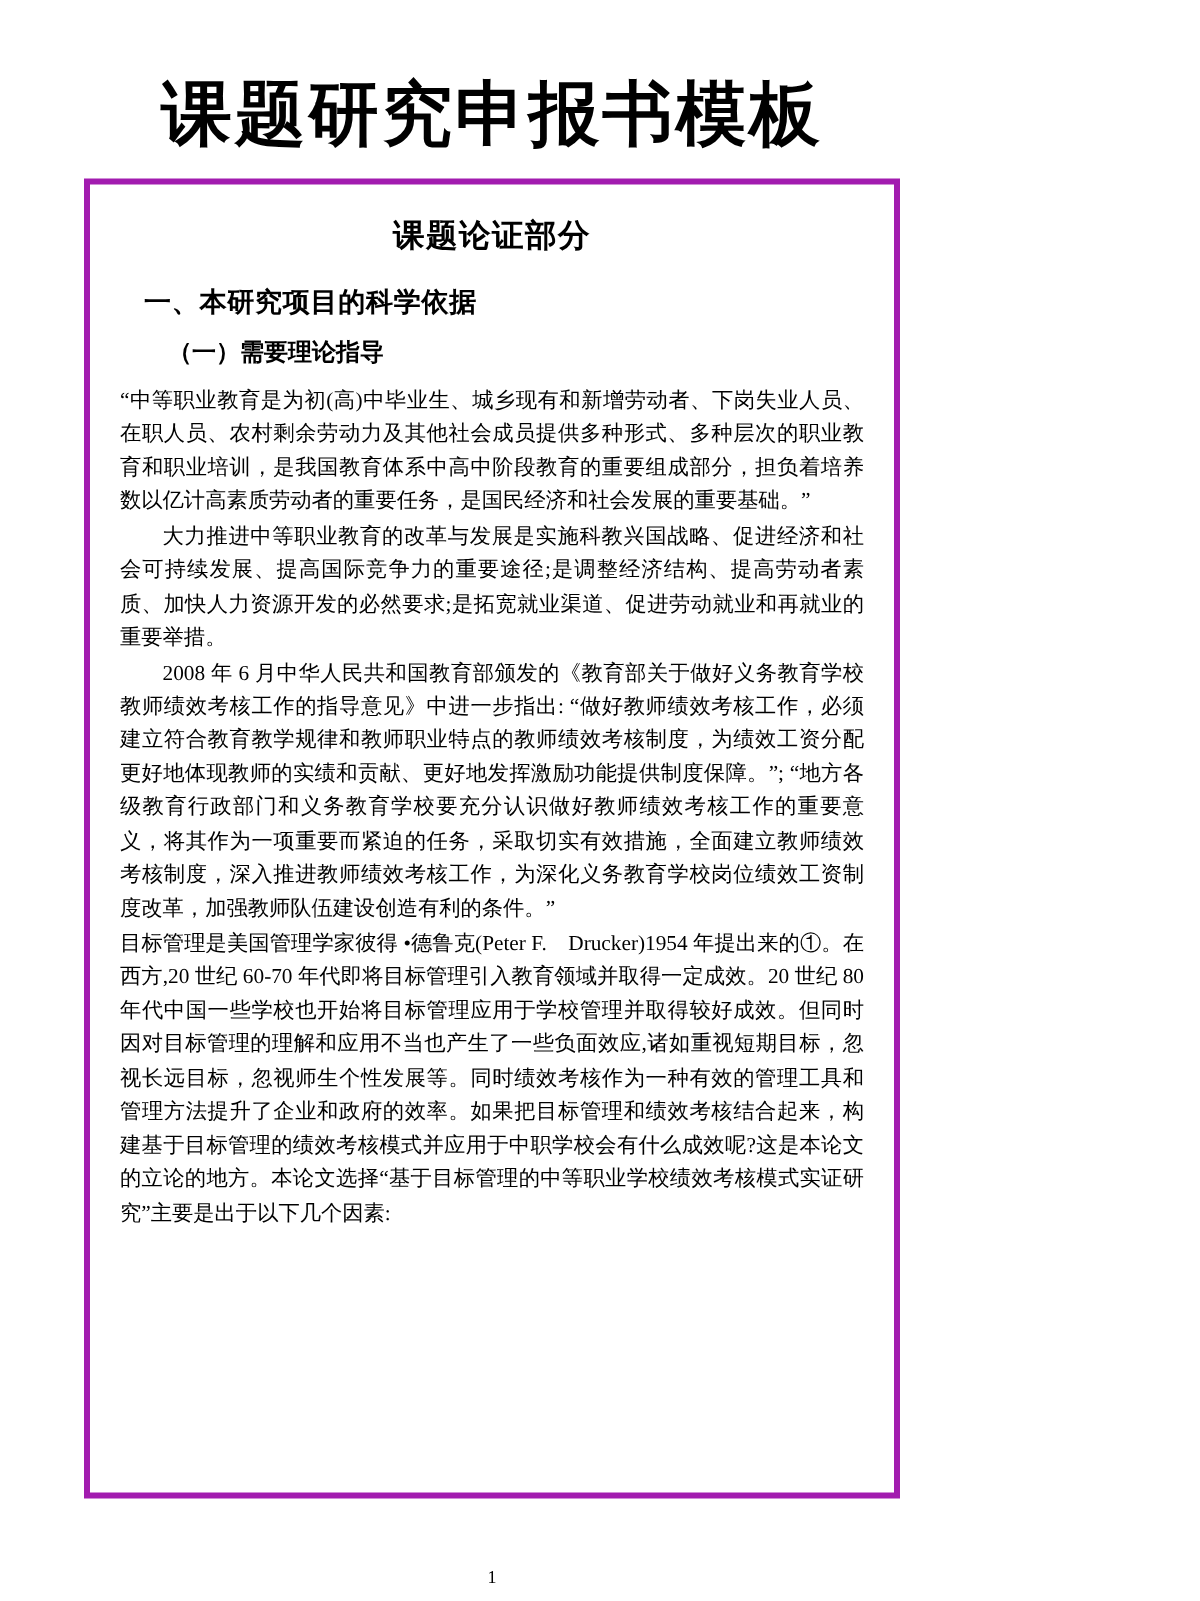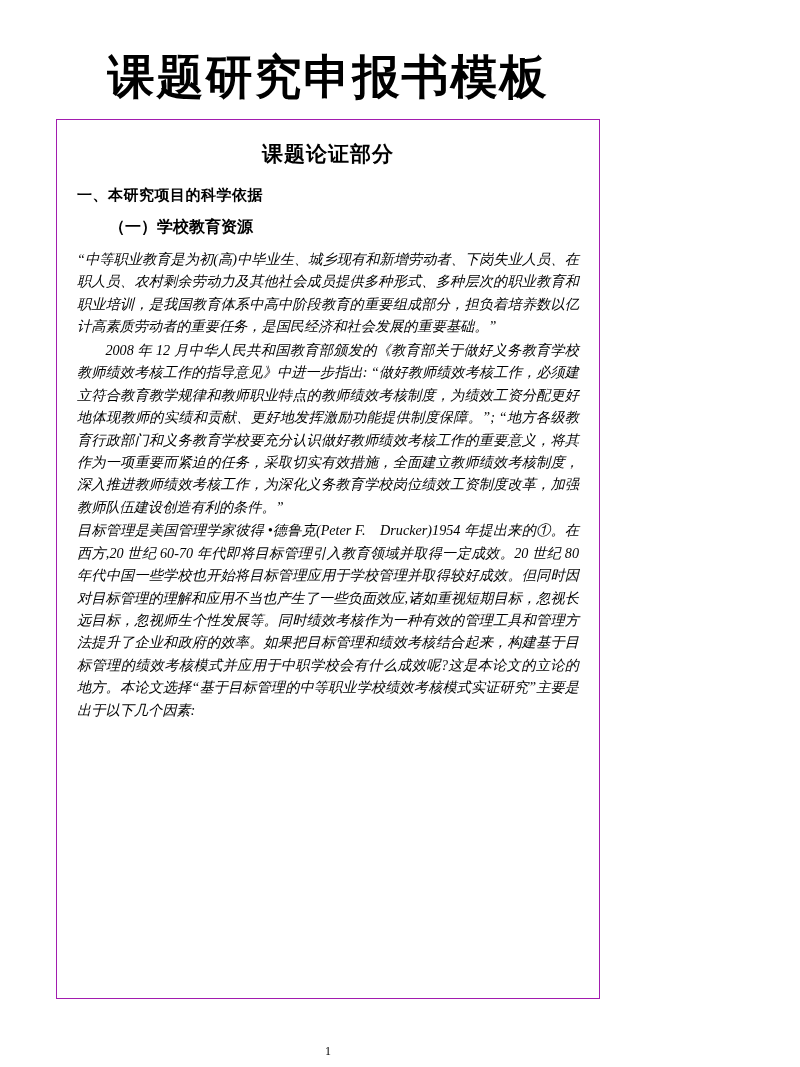--- a/index.html
+++ b/index.html
@@ -26,21 +26,21 @@
     text-align: center;
     font-family: "Liberation Serif", "DejaVu Serif", serif;
     font-weight: bold;
     font-size: 47px;
     letter-spacing: 2px;
     line-height: 1.0;
     margin: 10px 0 18px 0;
     white-space: nowrap;
   }
   .frame {
-    border: 1px solid #a21caf;
+    border: 4px solid #a21caf;
     box-sizing: border-box;
     padding: 14px 20px 10px 20px;
     min-height: 880px;
     position: relative;
   }
   .section-title {
     text-align: center;
     font-size: 21px;
     font-weight: bold;
     margin: 6px 0 18px 0;
@@ -48,38 +48,37 @@
   }
   .subject-line {
     font-size: 16.5px;
     font-weight: bold;
     margin: 0 0 14px 0;
     line-height: 1.5;
   }
   .subject-label { }
   .subject-value { }
   .h1 {
-    font-size: 15px;
+    font-size: 18px;
     font-weight: bold;
-    margin: 8px 0 12px 0;
+    margin: 8px 0 12px 16px;
     letter-spacing: 0.5px;
   }
   .h2 {
     font-size: 16px;
     font-weight: bold;
     margin: 6px 0 10px 0;
     text-indent: 2em;
   }
   p.body {
     font-size: 14.2px;
     line-height: 1.58;
     margin: 0 0 1px 0;
     text-align: justify;
     text-justify: inter-ideograph;
-    font-style: italic;
   }
   p.indent {
     text-indent: 2em;
   }
   p.noindent {
     text-indent: 0;
   }
   .page-number {
     position: absolute;
     bottom: 8px;
@@ -96,23 +95,24 @@
 
   <div class="doc-title">课题研究申报书模板</div>
 
   <div class="frame">
 
     <div class="section-title">课题论证部分</div>
 
 
     <div class="h1">一、本研究项目的科学依据</div>
 
-    <div class="h2">（一）学校教育资源</div>
+    <div class="h2">（一）需要理论指导</div>
 
     <p class="body noindent">“中等职业教育是为初(高)中毕业生、城乡现有和新增劳动者、下岗失业人员、在职人员、农村剩余劳动力及其他社会成员提供多种形式、多种层次的职业教育和职业培训，是我国教育体系中高中阶段教育的重要组成部分，担负着培养数以亿计高素质劳动者的重要任务，是国民经济和社会发展的重要基础。”</p>
-    <p class="body indent">2008 年 12 月中华人民共和国教育部颁发的《教育部关于做好义务教育学校教师绩效考核工作的指导意见》中进一步指出: “做好教师绩效考核工作，必须建立符合教育教学规律和教师职业特点的教师绩效考核制度，为绩效工资分配更好地体现教师的实绩和贡献、更好地发挥激励功能提供制度保障。”; “地方各级教育行政部门和义务教育学校要充分认识做好教师绩效考核工作的重要意义，将其作为一项重要而紧迫的任务，采取切实有效措施，全面建立教师绩效考核制度，深入推进教师绩效考核工作，为深化义务教育学校岗位绩效工资制度改革，加强教师队伍建设创造有利的条件。”</p>
+    <p class="body indent">大力推进中等职业教育的改革与发展是实施科教兴国战略、促进经济和社会可持续发展、提高国际竞争力的重要途径;是调整经济结构、提高劳动者素质、加快人力资源开发的必然要求;是拓宽就业渠道、促进劳动就业和再就业的重要举措。</p>
+    <p class="body indent">2008 年 6 月中华人民共和国教育部颁发的《教育部关于做好义务教育学校教师绩效考核工作的指导意见》中进一步指出: “做好教师绩效考核工作，必须建立符合教育教学规律和教师职业特点的教师绩效考核制度，为绩效工资分配更好地体现教师的实绩和贡献、更好地发挥激励功能提供制度保障。”; “地方各级教育行政部门和义务教育学校要充分认识做好教师绩效考核工作的重要意义，将其作为一项重要而紧迫的任务，采取切实有效措施，全面建立教师绩效考核制度，深入推进教师绩效考核工作，为深化义务教育学校岗位绩效工资制度改革，加强教师队伍建设创造有利的条件。”</p>
     <p class="body noindent">目标管理是美国管理学家彼得 •德鲁克(Peter F.　Drucker)1954 年提出来的①。在西方,20 世纪 60-70 年代即将目标管理引入教育领域并取得一定成效。20 世纪 80 年代中国一些学校也开始将目标管理应用于学校管理并取得较好成效。但同时因对目标管理的理解和应用不当也产生了一些负面效应,诸如重视短期目标，忽视长远目标，忽视师生个性发展等。同时绩效考核作为一种有效的管理工具和管理方法提升了企业和政府的效率。如果把目标管理和绩效考核结合起来，构建基于目标管理的绩效考核模式并应用于中职学校会有什么成效呢?这是本论文的立论的地方。本论文选择“基于目标管理的中等职业学校绩效考核模式实证研究”主要是出于以下几个因素:</p>
 
   </div>
 
   <div class="page-number">1</div>
 
 </div>
 
 </body></html>

